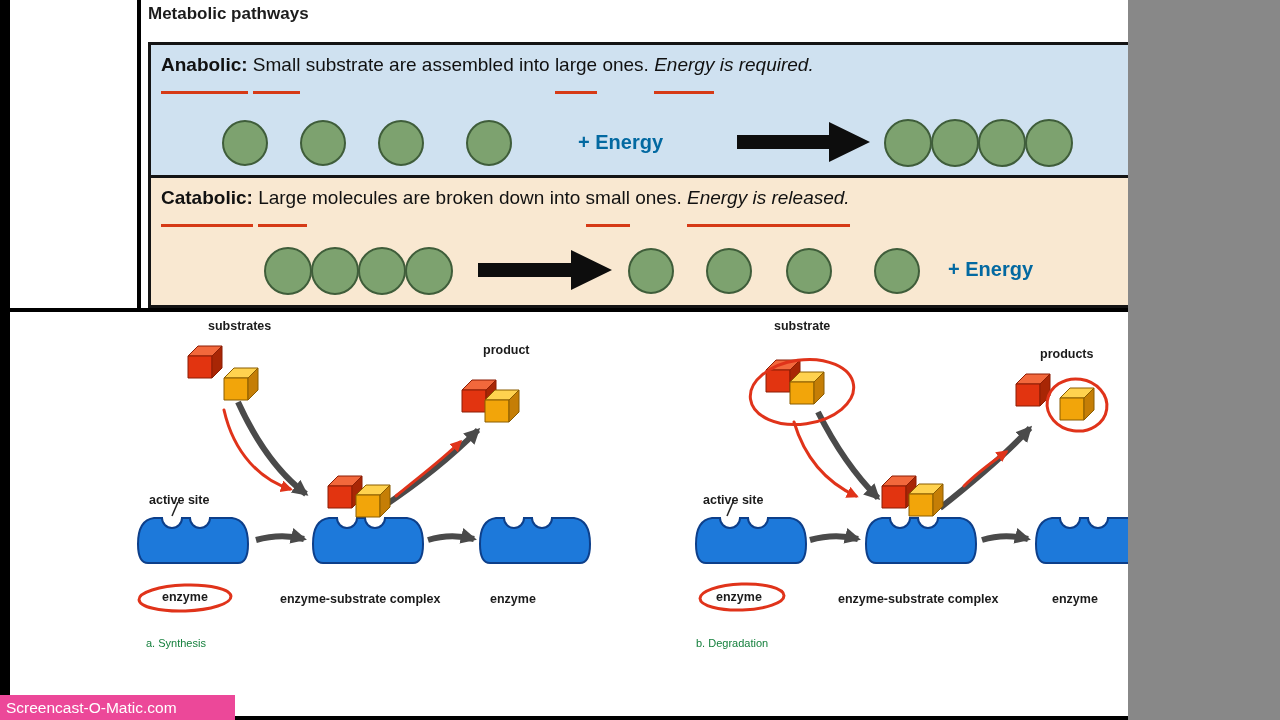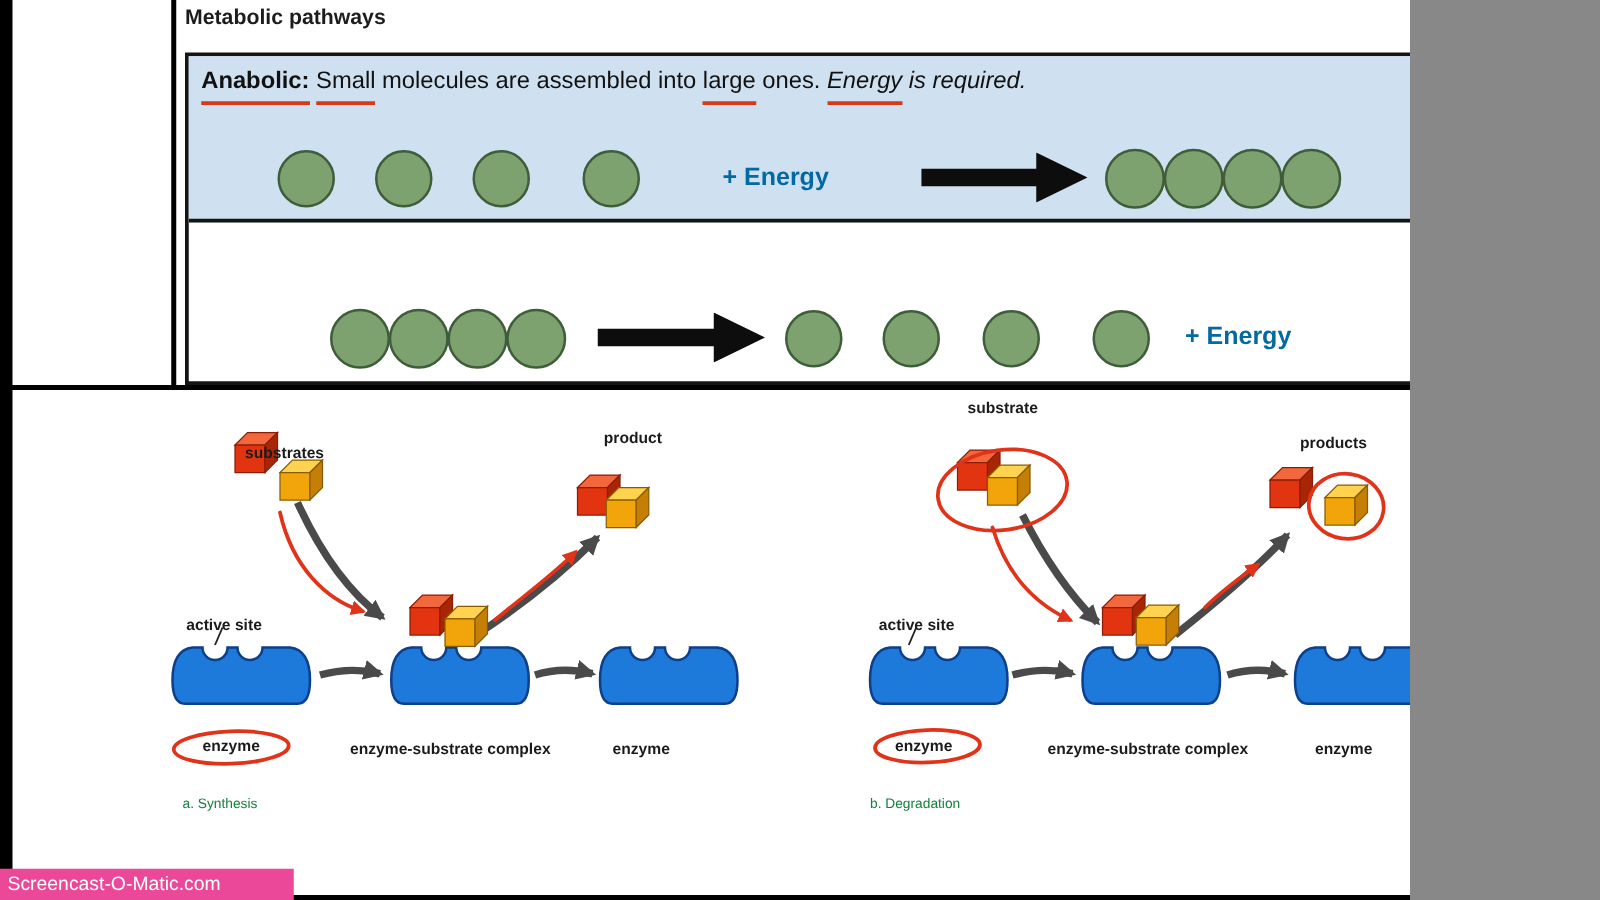--- a/index.html
+++ b/index.html
@@ -12,21 +12,21 @@
   .page-title { position:absolute; left:148px; top:4px; font-size:17px; font-weight:700; color:#1c1c1c; }
   .defs-box {
     position:absolute; left:148px; top:42px; width:990px; height:266px;
     border:3px solid #141414; box-sizing:border-box;
   }
   .section-anabolic { height:133px; background:#cfe1f0; border-bottom:3px solid #141414; box-sizing:border-box; }
   .section-catabolic { height:127px; background:#f9e8d1; }
   .def-text { margin:0; padding:9px 0 0 10px; font-size:19px; color:#111; white-space:pre-wrap; }
   .term { font-weight:700; }
   .em { font-style:italic; }
-  .red-mark { border-bottom:3px solid #d63a16; padding-bottom:6px; }
+  .red-mark { border-bottom:3px solid #d63a16; padding-bottom:16px; }
   .molecule {
     position:absolute; width:46px; height:46px; border-radius:50%;
     background:#7da26f; border:2px solid #3f5d3a; box-sizing:border-box;
   }
   .molecule.big { width:48px; height:48px; }
   .energy { position:absolute; font-size:20px; font-weight:700; color:#0369a1; }
   .dlabel { position:absolute; font-size:12.5px; font-weight:600; color:#1b1b1b; }
   .dcaption { position:absolute; font-size:11px; font-weight:400; color:#15803d; }
   .garrow { stroke:#4a4a4a; stroke-width:6; fill:none; }
   .pen { stroke:#e0331a; stroke-width:3; fill:none; stroke-linecap:round; }
@@ -69,21 +69,24 @@
   <div class="abs black" style="left:0;top:0;width:10px;height:720px;"></div>
   <div class="abs black" style="left:1138px;top:0;width:142px;height:308px;"></div>
   <div class="abs black" style="left:0;top:716px;width:1280px;height:4px;"></div>
   <div class="vline"></div>
   <div class="hline"></div>
 
   <div class="page-title">Metabolic pathways</div>
 
   <div class="defs-box">
     <div class="section-anabolic">
-      <p class="def-text"><span class="term red-mark">Anabolic:</span><span> </span><span class="red-mark">Small</span><span> molecules are assembled into </span><span class="red-mark">large</span><span> ones. </span><span class="em red-mark">Energy</span><span class="em"> is required.</span></p>
+      <p class="def-text"><span class="term red-mark">Anabolic:</span><span> </span><span class="red-mark">Small</span><span> substrate are assembled into </span><span class="red-mark">large</span><span> ones. </span><span class="em red-mark">Energy</span><span class="em"> is required.</span></p>
+    </div>
+    <div class="section-catabolic">
+      <p class="def-text"><span class="term red-mark">Catabolic:</span><span> </span><span class="red-mark">Large</span><span> molecules are broken down into </span><span class="red-mark">small</span><span> ones. </span><span class="em red-mark">Energy</span><span class="em red-mark"> is released.</span></p>
     </div>
   </div>
 
   <div class="molecule" style="left:222px;top:120px;"></div>
   <div class="molecule" style="left:300px;top:120px;"></div>
   <div class="molecule" style="left:378px;top:120px;"></div>
   <div class="molecule" style="left:466px;top:120px;"></div>
   <div class="energy" style="left:578px;top:131px;">+ Energy</div>
   <svg class="abs" style="left:737px;top:122px;" width="133" height="40">
     <polygon points="0,13 92,13 92,0 133,20 92,40 92,27 0,27" fill="#0d0d0d"></polygon>
@@ -120,21 +123,21 @@
     <use href="#cube-orange" x="357" y="72"></use>
     <use href="#enzyme-shape" x="10" y="192"></use>
     <use href="#enzyme-shape" x="185" y="192"></use>
     <use href="#cube-red" x="200" y="158"></use>
     <use href="#cube-orange" x="228" y="167"></use>
     <use href="#enzyme-shape" x="352" y="192"></use>
     <path class="pen" d="M96,94 C106,138 133,164 162,173" marker-end="url(#red-head)"></path>
     <path class="pen" d="M268,180 C292,160 314,144 332,126" marker-end="url(#red-head)"></path>
     <ellipse class="pen" cx="57" cy="282" rx="46" ry="13" transform="rotate(-2 57 282)"></ellipse>
   </svg>
-  <div class="dlabel" style="left:196px;top:319px;margin-top:36px;">substrates</div>
+  <div class="dlabel" style="left:208px;top:319px;">substrates</div>
   <div class="dlabel" style="left:473px;top:343px;padding-left:10px;">product</div>
   <div class="dlabel" style="left:149px;top:493px;">active site</div>
   <div class="dlabel" style="left:162px;top:590px;">enzyme</div>
   <div class="dlabel" style="left:280px;top:592px;">enzyme-substrate complex</div>
   <div class="dlabel" style="left:490px;top:592px;">enzyme</div>
   <div class="dcaption" style="left:146px;top:637px;">a. Synthesis</div>
 
   <svg class="abs" style="left:678px;top:316px;" width="530" height="336">
     <path class="garrow" d="M140,96 C160,136 180,162 200,182" marker-end="url(#gray-head)"></path>
     <path class="garrow" d="M262,192 C300,162 330,136 352,112" marker-end="url(#gray-head)"></path>

